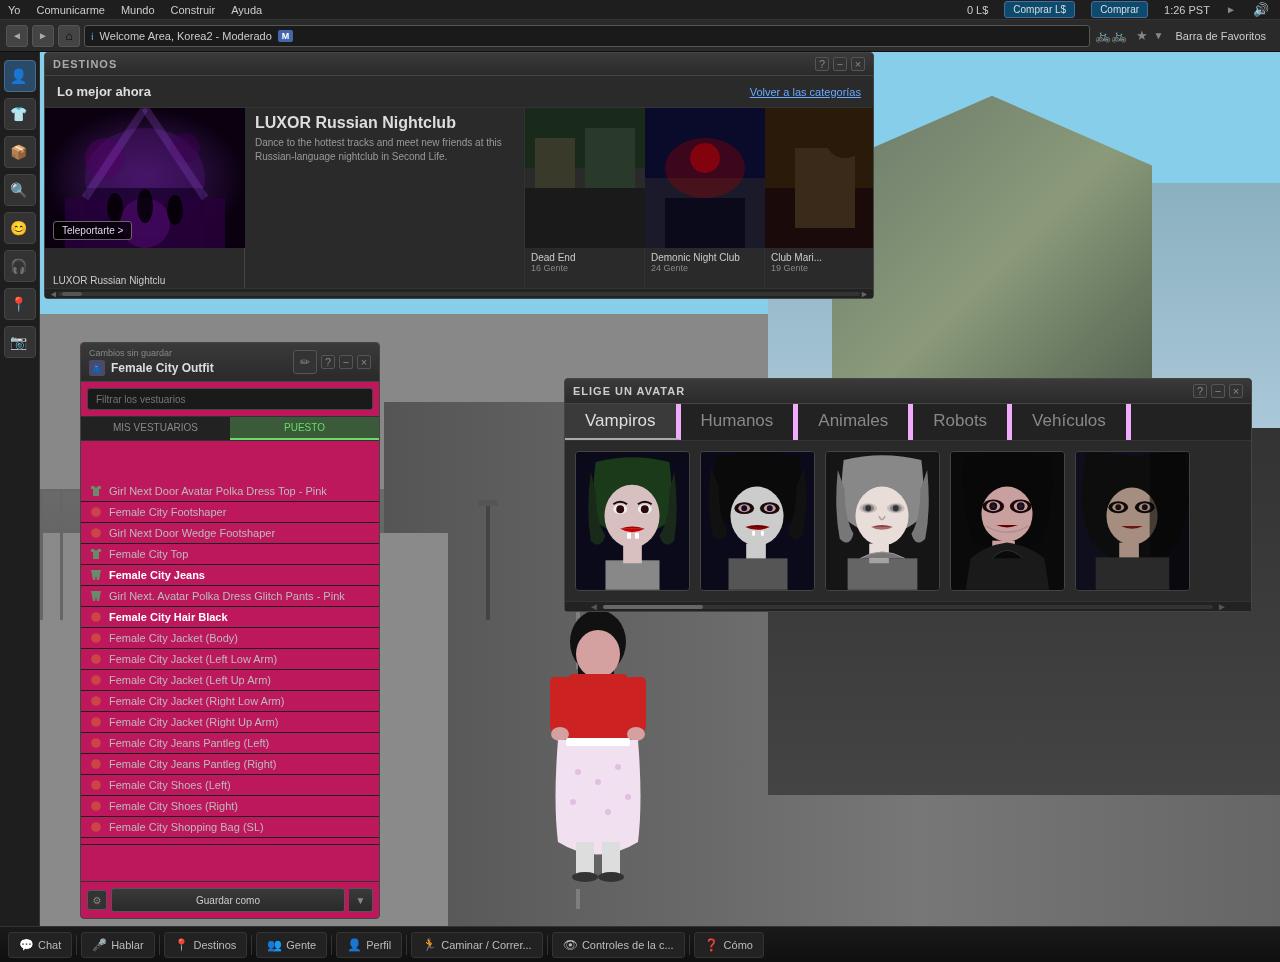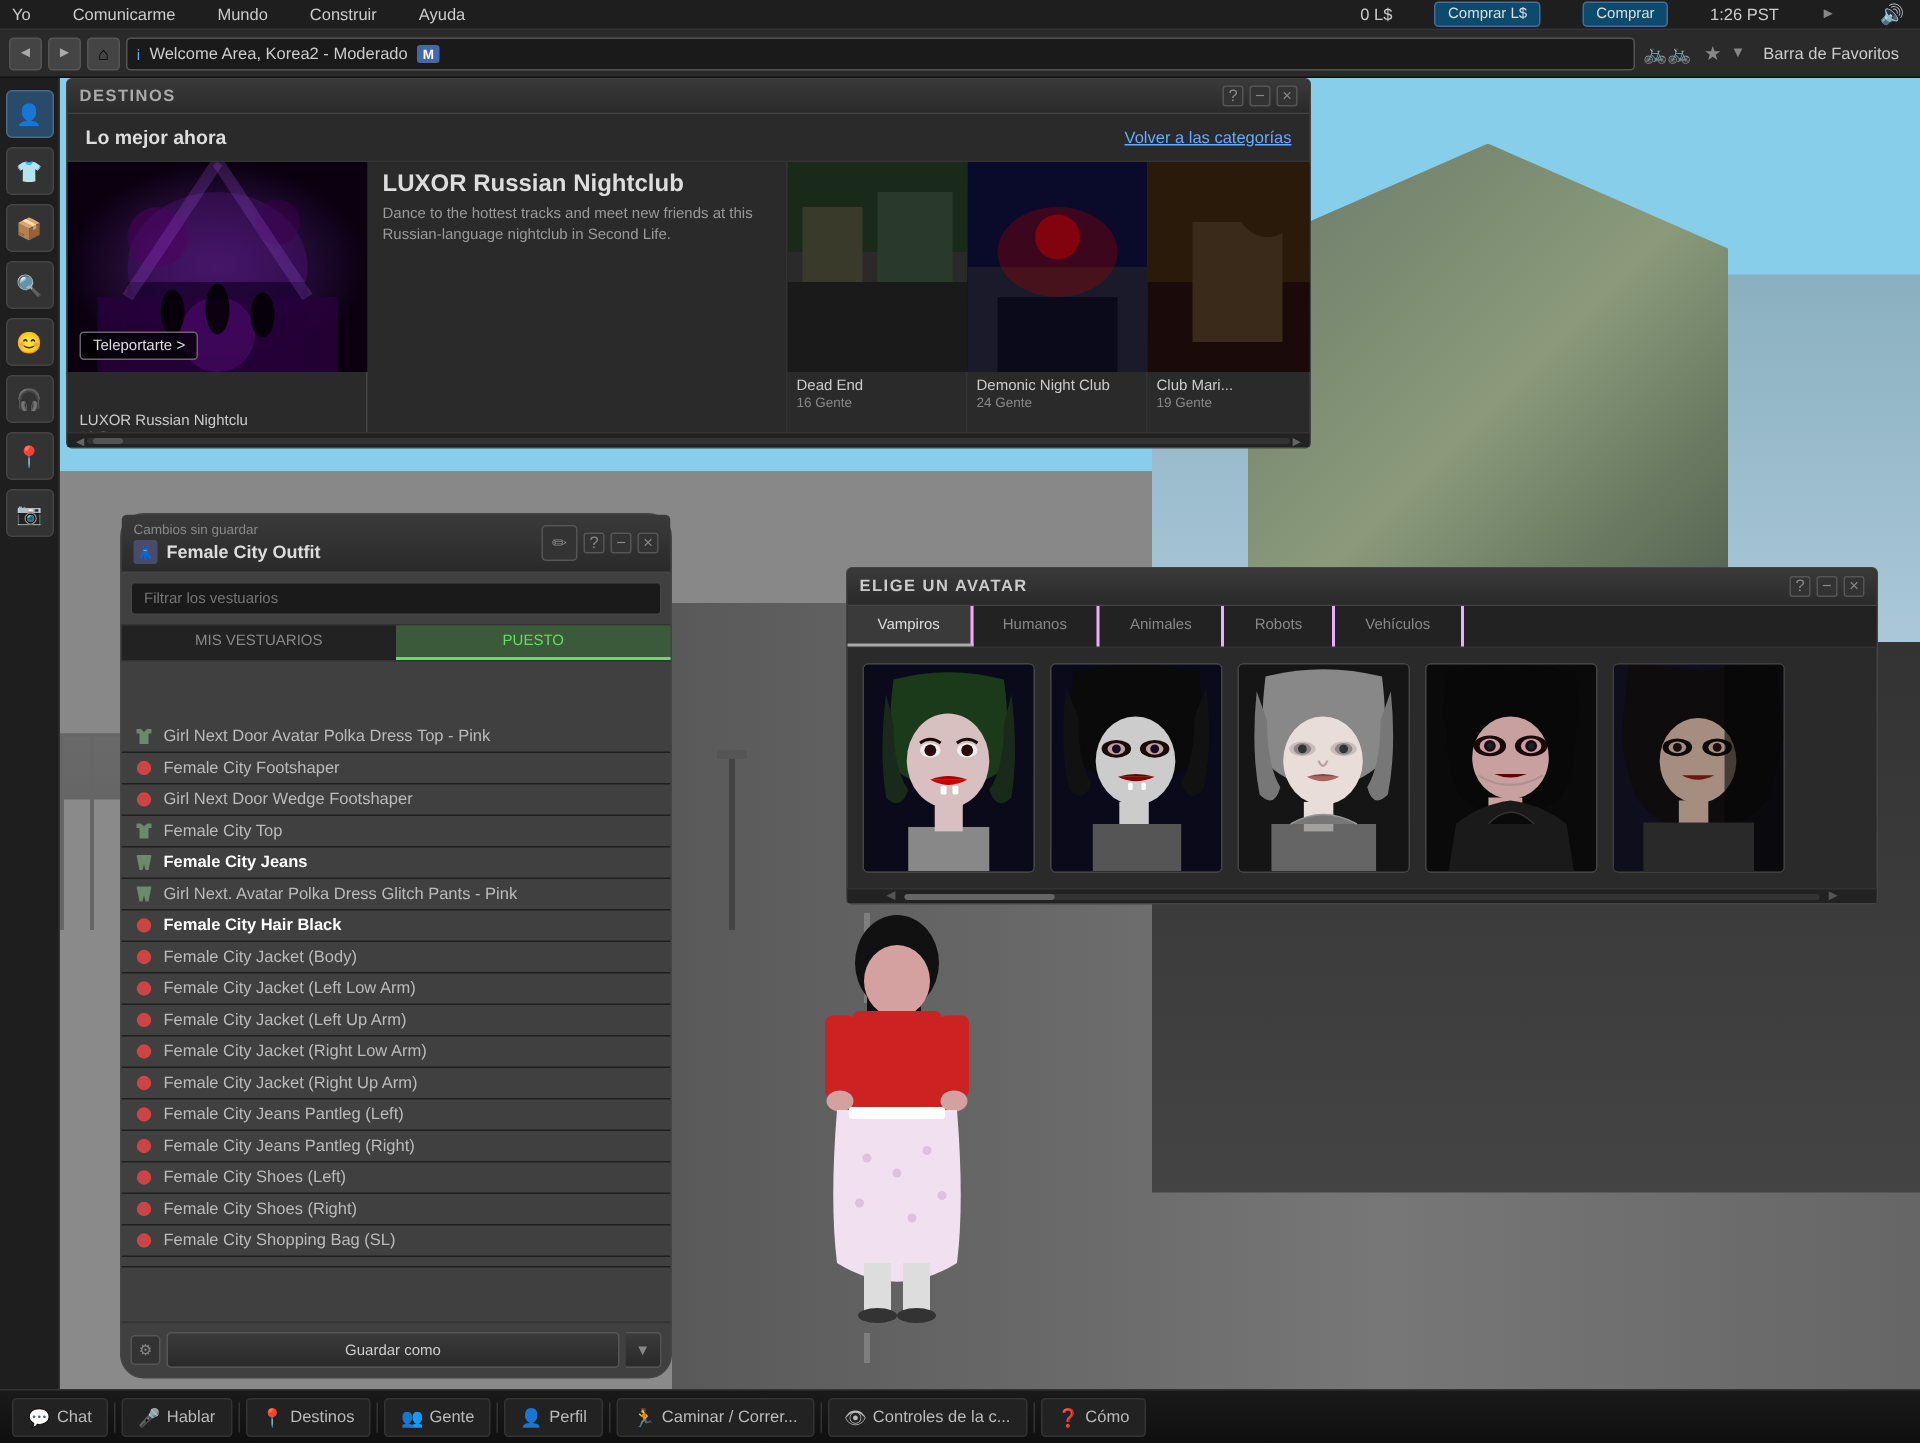--- a/index.html
+++ b/index.html
@@ -15,21 +15,21 @@
     }
 
     
     .top-menu {
       width: 100%;
       height: 20px;
       background: #1e1e1e;
       display: flex;
       align-items: center;
       padding: 0 8px;
-      gap: 28px;
+      gap: 16px;
       border-bottom: 1px solid #333;
     }
     .top-menu-item {
       color: #ccc;
       font-size: 11px;
       cursor: pointer;
     }
 
     
     .nav-bar {
@@ -347,24 +347,24 @@
       color: #666;
       font-size: 9px;
       cursor: pointer;
     }
 
     
     .apariencia-panel {
       position: absolute;
       left: 80px;
       top: 290px;
-      width: 368px;
-      background: #404040;
+      width: 300px;
+      background: #be185d;
       border: 1px solid #444;
-      border-radius: 16px;
+      border-radius: 4px;
       z-index: 25;
     }
     .apariencia-header {
       display: flex;
       align-items: center;
       justify-content: space-between;
       padding: 5px 8px;
       background: linear-gradient(180deg, #3a3a3a, #2a2a2a);
       border-bottom: 1px solid #444;
       border-radius: 4px 4px 0 0;
@@ -522,24 +522,24 @@
     }
     .avatar-panel-title { color: #ccc; font-size: 11px; font-weight: bold; letter-spacing: 1px; text-transform: uppercase; }
 
     .avatar-tabs {
       display: flex;
       border-bottom: 1px solid #333;
       background: #222;
     }
     .av-tab {
       padding: 7px 20px;
-      font-size: 10px;
+      font-size: 17px;
       cursor: pointer;
       color: #888;
-      border-right: 2px solid #f0abfc;
+      border-right: 5px solid #f0abfc;
     }
     .av-tab.active {
       background: #3a3a3a;
       color: #ddd;
       border-bottom: 2px solid #aaa;
     }
 
     .avatar-grid {
       display: flex;
       padding: 10px;

